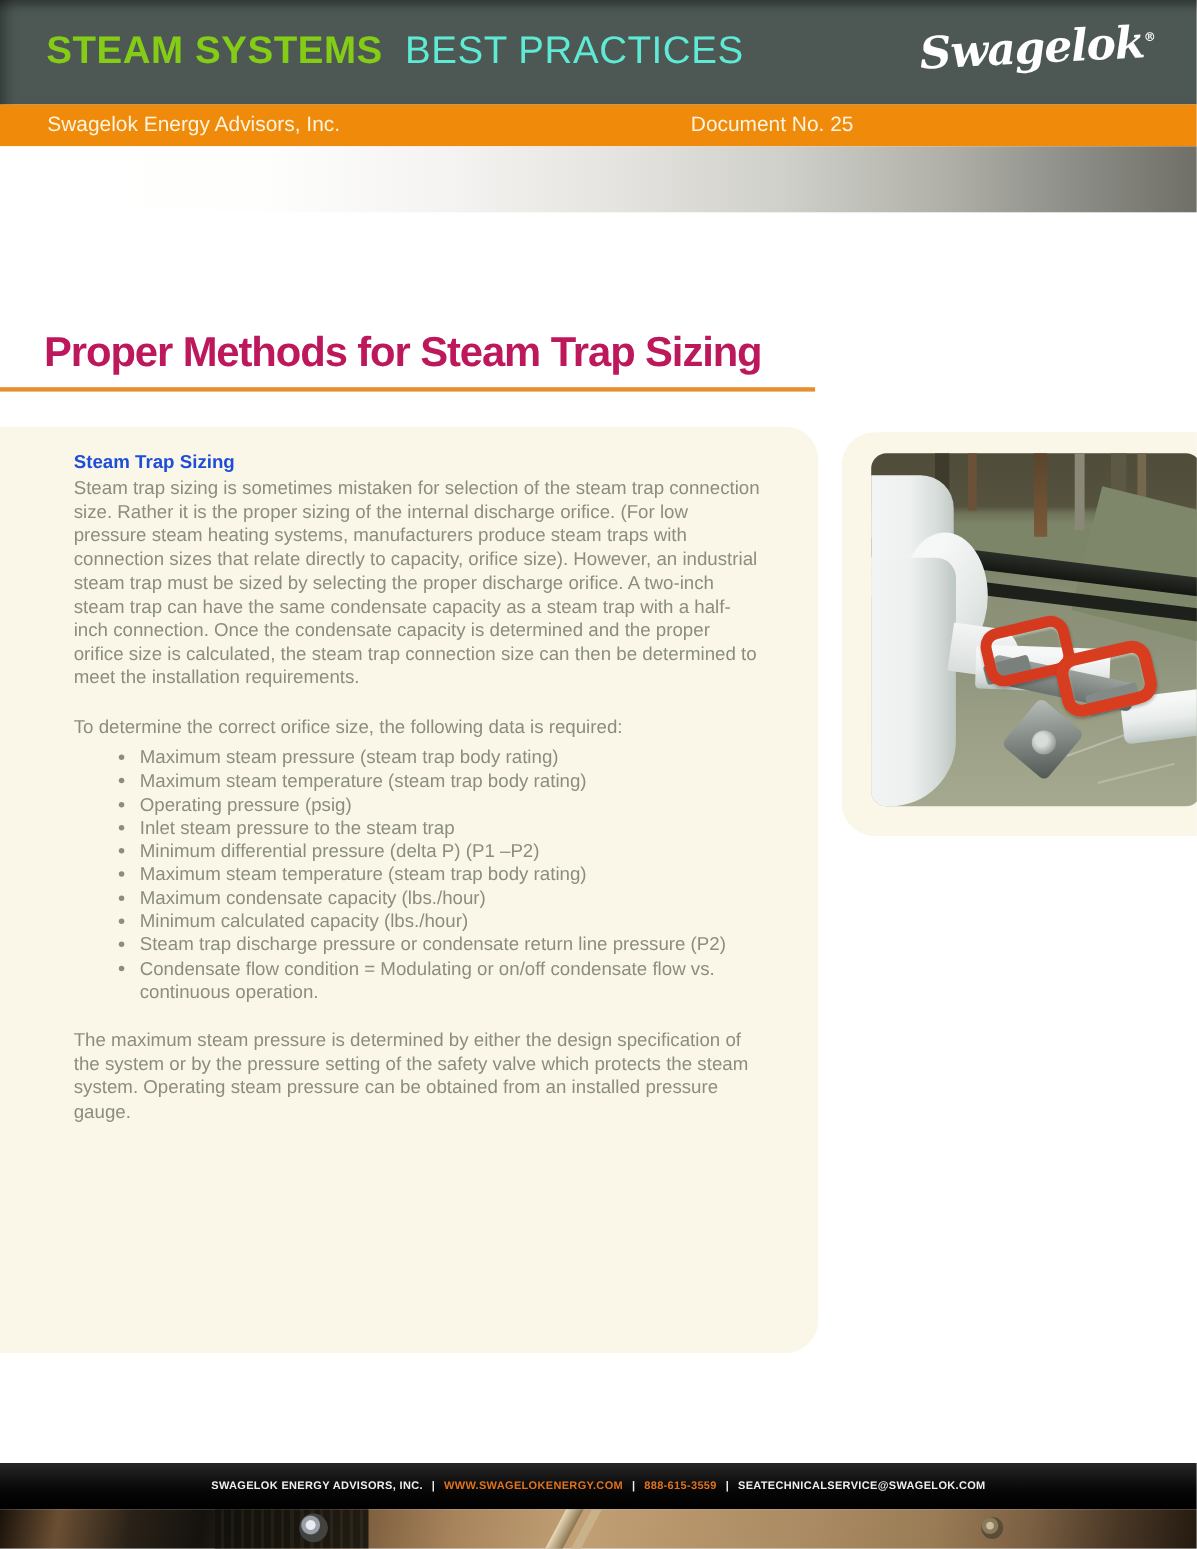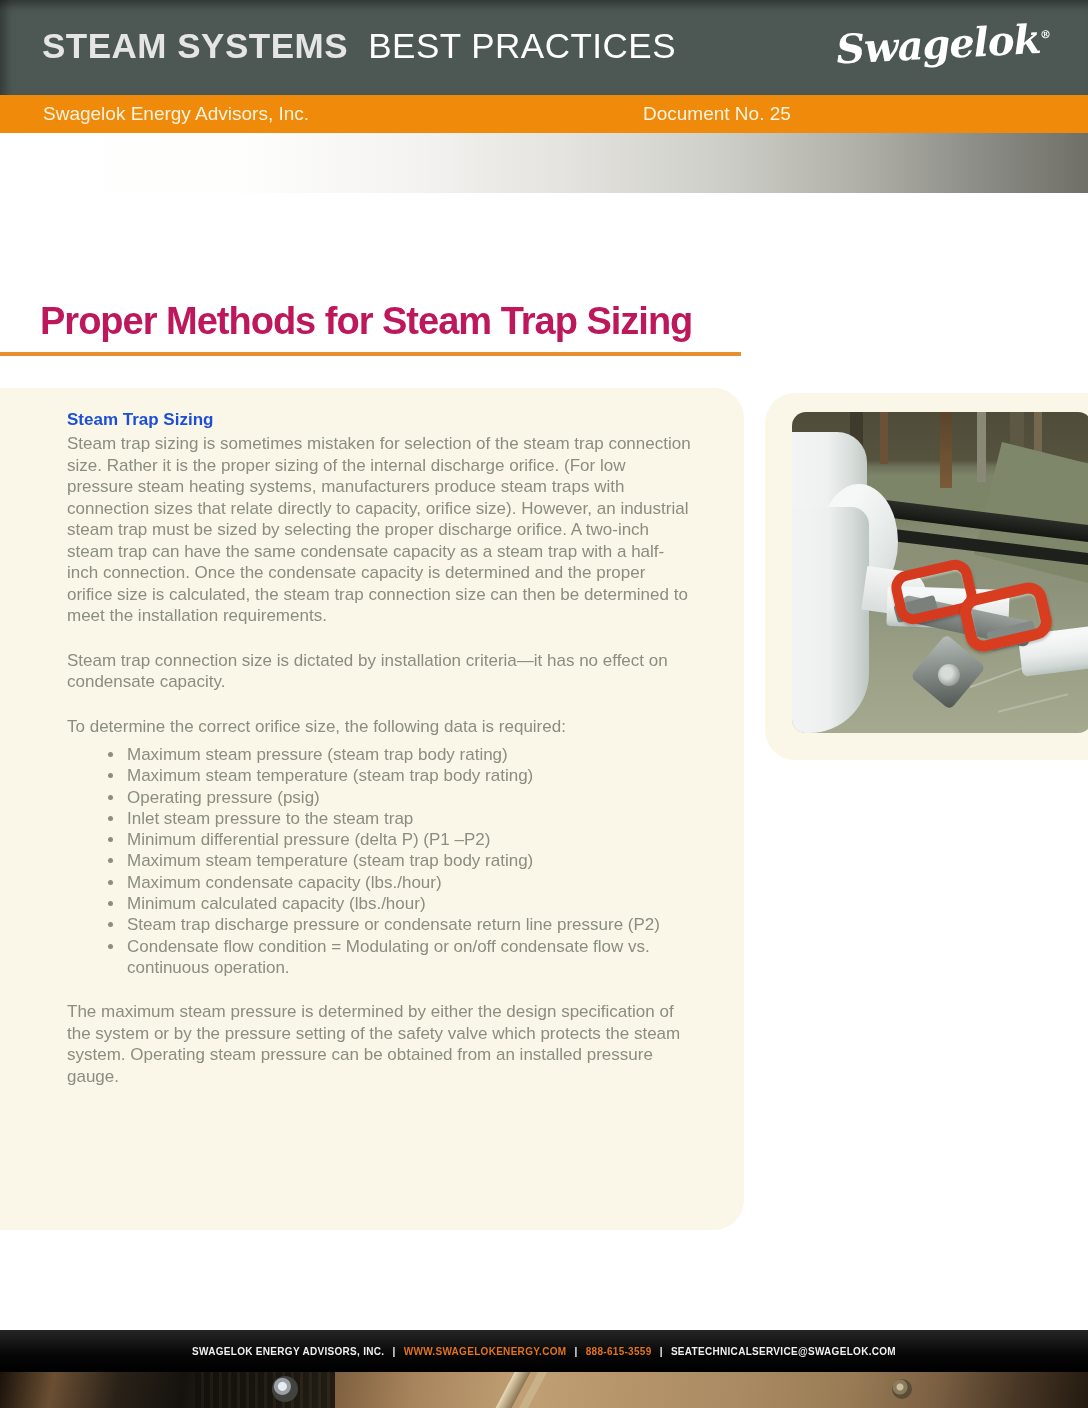--- a/index.html
+++ b/index.html
@@ -6,32 +6,32 @@
   body{
     width:1088px;height:1408px;position:relative;overflow:hidden;
     background:#ffffff;font-family:"Liberation Sans",sans-serif;
   }
   
   .header{
     position:absolute;left:0;top:0;right:0;height:95px;background:#4d5854;
     box-shadow:inset 0 12px 9px -7px rgba(0,0,0,.38), inset 14px 0 10px -8px rgba(0,0,0,.3);
   }
   .header-title{position:absolute;left:42px;top:26px;font-size:35px;letter-spacing:.5px;white-space:nowrap;}
-  .ht-primary{color:#e5e5e5;font-weight:700;}
-  .ht-secondary{color:#ffffff;font-weight:400;margin-left:10px;}
+  .ht-primary{color:#84cc16;font-weight:700;}
+  .ht-secondary{color:#5eead4;font-weight:400;margin-left:10px;}
   .logo{
     position:absolute;right:38px;top:20px;color:#ffffff;
     font-family:"DejaVu Serif",serif;font-style:italic;font-weight:700;
     font-size:40px;transform:rotate(-3deg);letter-spacing:-1px;white-space:nowrap;
   }
   .logo sup{font-size:11px;font-style:normal;}
   
   .orange-bar{position:absolute;left:0;top:95px;right:0;height:38px;background:#ef8a0a;}
   .ob-company{position:absolute;left:43px;top:8px;font-size:19px;color:#fdf4e0;}
-  .ob-docno{position:absolute;left:643px;top:8px;font-size:19px;color:#fdf4e0;}
+  .ob-docno{position:absolute;left:628px;top:8px;font-size:19px;color:#fdf4e0;}
   
   .gradient-band{
     position:absolute;left:0;top:133px;right:0;height:60px;
     background:linear-gradient(90deg,#ffffff 0%,#fefefd 22%,#f4f3f1 38%,#e4e3df 52%,#cfcfc9 66%,#b0b0a9 79%,#90908a 89%,#6f6f68 100%);
   }
   
   .article-title{
     position:absolute;left:40px;top:300px;font-size:38px;font-weight:700;
     color:#be185d;letter-spacing:-1px;white-space:nowrap;
   }
@@ -138,21 +138,20 @@
 
 <div class="gradient-band"></div>
 
 <div class="article-title">Proper Methods for Steam Trap Sizing</div>
 <div class="title-rule"></div>
 
 <div class="main-panel">
   <div class="content">
     <h3>Steam Trap Sizing</h3>
     <p>Steam trap sizing is sometimes mistaken for selection of the steam trap connection size.  Rather it is the proper sizing of the internal discharge orifice. (For low pressure steam heating systems, manufacturers produce steam traps with connection sizes that relate directly to capacity, orifice size). However, an industrial steam trap must be sized by selecting the proper discharge orifice. A two-inch steam trap can have the same condensate capacity as a steam trap with a half-inch connection. Once the condensate capacity is determined and the proper orifice size is calculated, the steam trap connection size can then be determined to meet the installation requirements.</p>
-    <p>Steam trap connection size is dictated by installation criteria—it has no effect on condensate capacity.</p>
     <p class="intro">To determine the correct orifice size, the following data is required:</p>
     <ul>
       <li>Maximum steam pressure (steam trap body rating)</li>
       <li>Maximum steam temperature (steam trap body rating)</li>
       <li>Operating pressure (psig)</li>
       <li>Inlet steam pressure to the steam trap</li>
       <li>Minimum differential pressure (delta P) (P1 –P2)</li>
       <li>Maximum steam temperature (steam trap body rating)</li>
       <li>Maximum condensate capacity (lbs./hour)</li>
       <li>Minimum calculated capacity (lbs./hour)</li>

